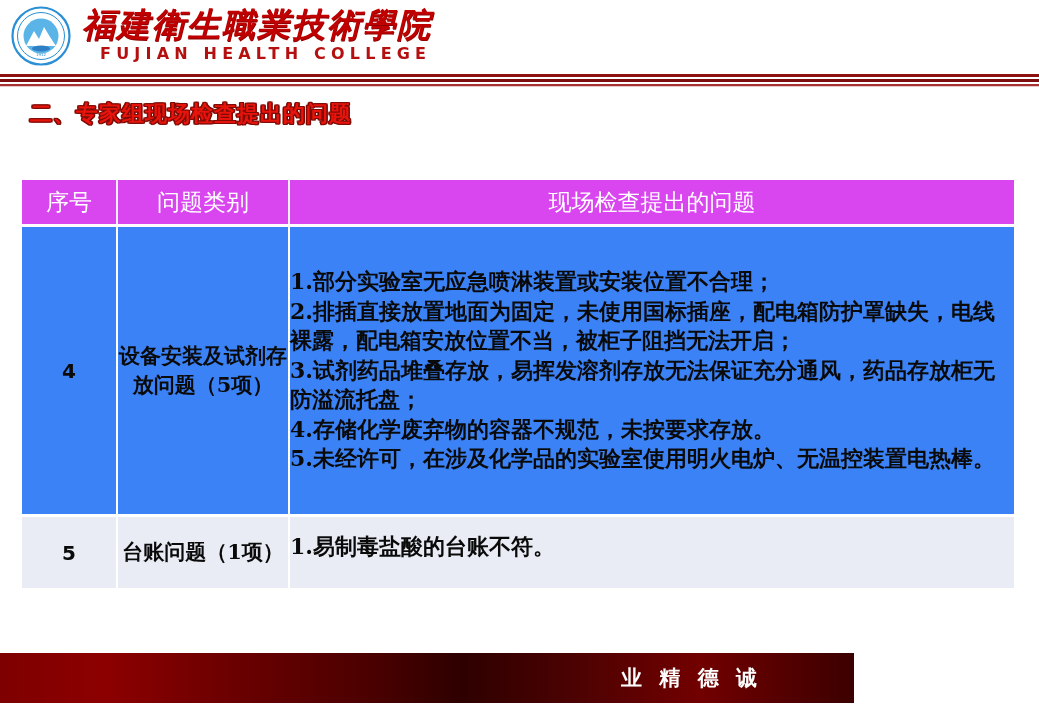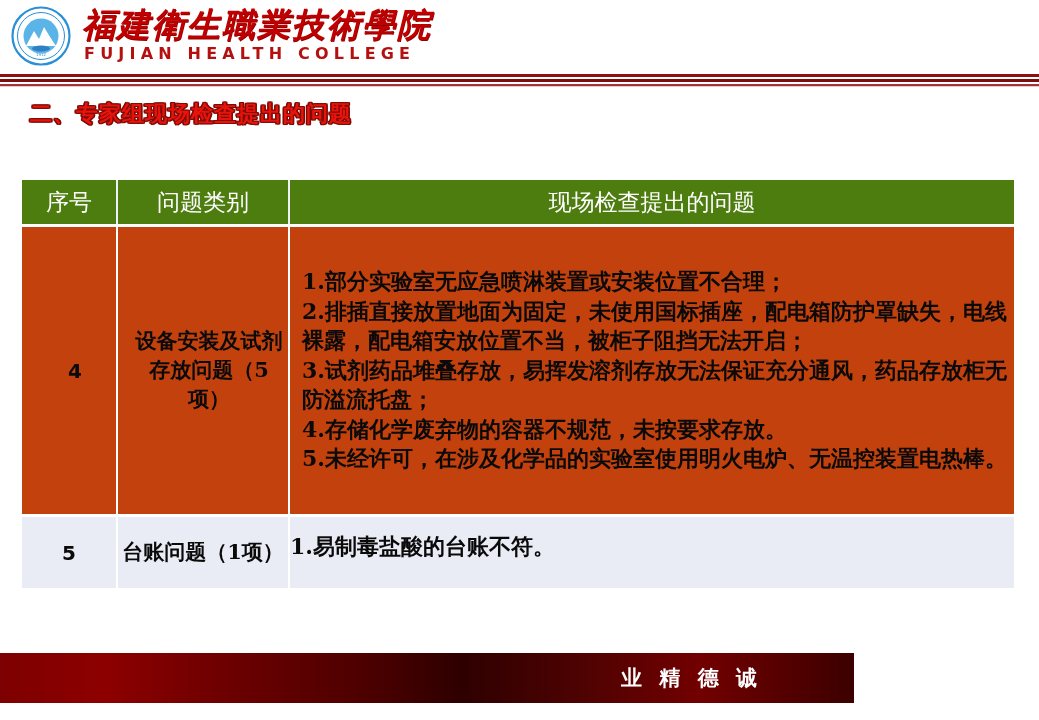--- a/index.html
+++ b/index.html
@@ -38,21 +38,21 @@
     font-weight: bold;
     font-style: italic;
     letter-spacing: 2px;
     color: #c00000;
     white-space: nowrap;
     line-height: 40px;
     text-shadow: 0.5px 0.5px 0 #8f0000;
   }
   .logo-en {
     position: absolute;
-    left: 84px; top: 44px;
+    left: 100px; top: 44px;
     font-family: "DejaVu Sans", "Liberation Sans", sans-serif;
     font-size: 16px;
     font-weight: bold;
     letter-spacing: 5.2px;
     color: #b51010;
     white-space: nowrap;
   }
 
   
   .divider {
@@ -98,21 +98,21 @@
     border-collapse: separate;
     border-spacing: 0;
     table-layout: fixed;
   }
   .issue-table th, .issue-table td {
     border: 0;
     padding: 0;
     vertical-align: middle;
   }
   .thead-row th {
-    background: #4d7c0f;
+    background: #d946ef;
     color: #ffffff;
     height: 44px;
     font-family: "DejaVu Serif", "Liberation Serif", serif;
     font-size: 23px;
     font-weight: normal;
     text-align: center;
     border-right: 2px solid #eef1f7;
     box-sizing: border-box;
   }
   .thead-row th:last-child { border-right: 0; }
@@ -121,21 +121,21 @@
   .col-cat  { width: 172px; }
   .col-desc { width: 724px; }
 
   .body-row td {
     border-right: 2px solid #ffffff;
     border-top: 3px solid #ffffff;
     box-sizing: border-box;
   }
   .body-row td:last-child { border-right: 0; }
 
-  .row-a td { background: #c2410c; padding-left: 12px; }
+  .row-a td { background: #3b82f6; }
   .row-b td { background: #e9ecf4; }
 
   .cell-no {
     text-align: center;
     font-family: "DejaVu Sans", "Liberation Sans", sans-serif;
     font-size: 20px;
     font-weight: bold;
     color: #0a0a0a;
   }
   .cell-cat {

